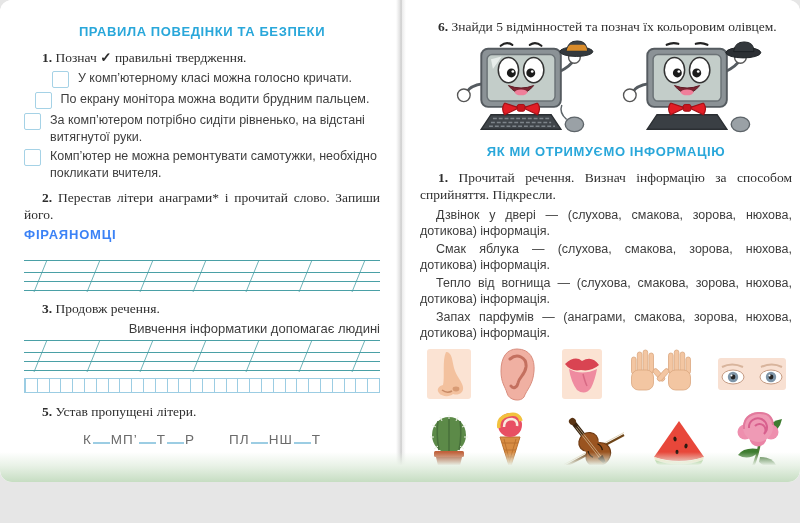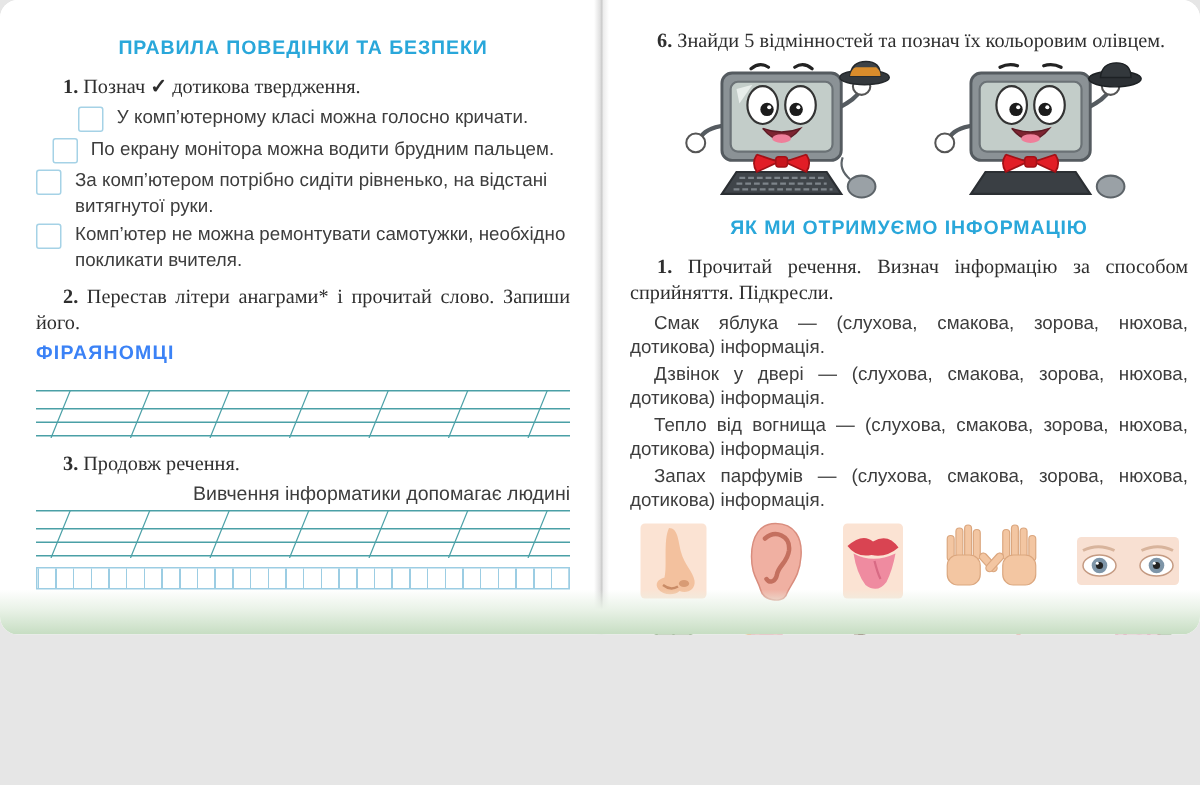--- a/index.html
+++ b/index.html
@@ -1,16 +1,16 @@
 <!DOCTYPE html>
 <html><head>
 <meta charset="utf-8">
 <style>
   html,body{margin:0;padding:0;background:#e6e6e6;}
-  .book{position:relative;width:800px;height:423px;background:#fff;border-radius:12px;
+  .book{position:relative;width:800px;height:482px;background:#fff;border-radius:12px;
         overflow:hidden;display:flex;font-family:"Liberation Serif",serif;color:#2e2e2e;}
   .page{box-sizing:border-box;background:#fff;position:relative;}
   .page-left{width:396px;padding:20px 16px 0 24px;}
   .page-right{width:394px;padding:18px 8px 0 14px;}
   .gutter{width:10px;background:linear-gradient(90deg,#fff,#e0e0e0 40%,#c9c9c9 52%,#ececec 62%,#fff);}
   .page-title{font-family:"Liberation Sans",sans-serif;font-weight:bold;font-size:13px;
               letter-spacing:.6px;color:#29a7da;text-align:center;margin:4px 0 10px 0;}
   .task{font-size:13.5px;line-height:1.26;text-align:justify;margin:8px 0 4px 0;text-indent:18px;}
   .task b{font-weight:bold;}
   .sans{font-family:"Liberation Sans",sans-serif;font-size:12.5px;color:#3d3d3d;}
@@ -48,21 +48,21 @@
 
 <div class="book">
 
   <div class="page page-left">
 
     <div class="page-title">ПРАВИЛА ПОВЕДІНКИ ТА БЕЗПЕКИ</div>
 
     <p class="task"><b>1.</b>
       <span>Познач</span>
       <b>✓</b>
-      <span>дотикова твердження.</span></p>
+      <span>правильні твердження.</span></p>
 
     <div class="check-row">
       <span class="checkbox"></span>
       <span class="check-text">У комп’ютерному класі можна голосно кричати.</span>
     </div>
     <div class="check-row">
       <span class="checkbox"></span>
       <span class="check-text">По екрану монітора можна водити брудним пальцем.</span>
     </div>
     <div class="check-row">
@@ -194,24 +194,24 @@
         <path d="M121,13 Q122,3 132,3 Q142,3 142,13 Z" fill="#33383c" stroke="#1d2124"></path>
         <ellipse cx="128" cy="88" rx="9.5" ry="7.5" fill="#9aa1a6" stroke="#5d6469" stroke-width="1.4"></ellipse>
       </svg>
     </div>
 
     <div class="page-title" style="margin-top:8px;">ЯК МИ ОТРИМУЄМО ІНФОРМАЦІЮ</div>
 
     <p class="task"><b>1.</b>
       <span>Прочитай речення. Визнач інформацію за способом сприйняття. Підкресли.</span></p>
 
+    <p class="sans para">Дзвінок у двері — (слухова, смакова, зорова, нюхова, дотикова) інформація.</p>
     <p class="sans para">Смак яблука — (слухова, смакова, зорова, нюхова, дотикова) інформація.</p>
-    <p class="sans para">Дзвінок у двері — (слухова, смакова, зорова, нюхова, дотикова) інформація.</p>
     <p class="sans para">Тепло від вогнища — (слухова, смакова, зорова, нюхова, дотикова) інформація.</p>
-    <p class="sans para">Запах парфумів — (слухова, смакова, зорова, нюхова, дотикова) інформація.</p>
+    <p class="sans para">Запах парфумів — (анаграми, смакова, зорова, нюхова, дотикова) інформація.</p>
 
 
     <div class="img-row row1">
       <svg width="46" height="52" viewBox="0 0 46 52">
         <rect x="1" y="1" width="44" height="50" rx="3" fill="#fbe3d3"></rect>
         <path d="M20,4 C26,4 26,12 28,20 C30,28 36,33 37,39 C38,45 32,48 27,46 C24,49 16,49 13,45 C10,41 13,38 17,37 C19,30 16,12 20,4 Z" fill="#f3c19e"></path>
         <path d="M16,42 q5,4 10,1" stroke="#c98b66" stroke-width="1.6" fill="none"></path>
         <ellipse cx="30" cy="41" rx="3.4" ry="2.4" fill="#d89b74"></ellipse>
       </svg>
       <svg width="40" height="54" viewBox="0 0 40 54">

